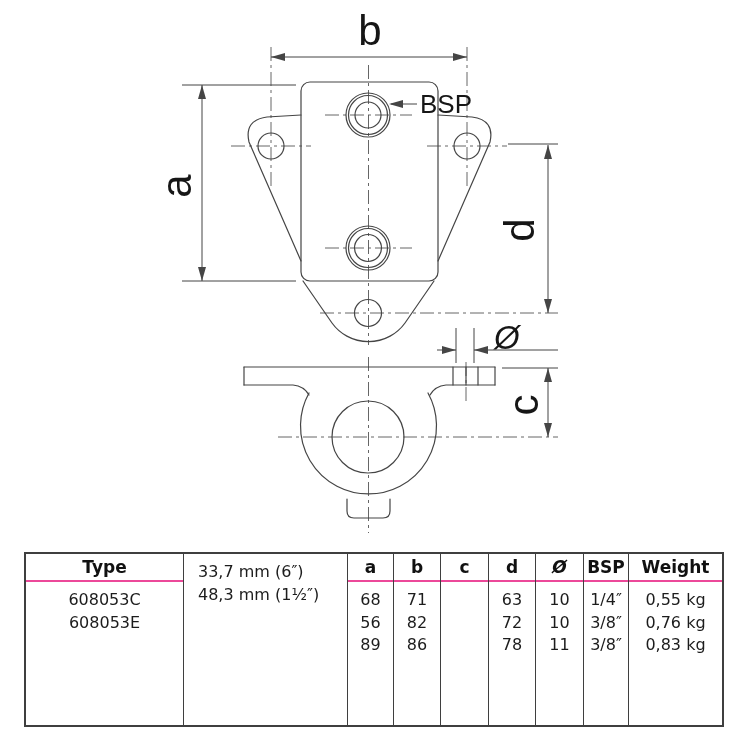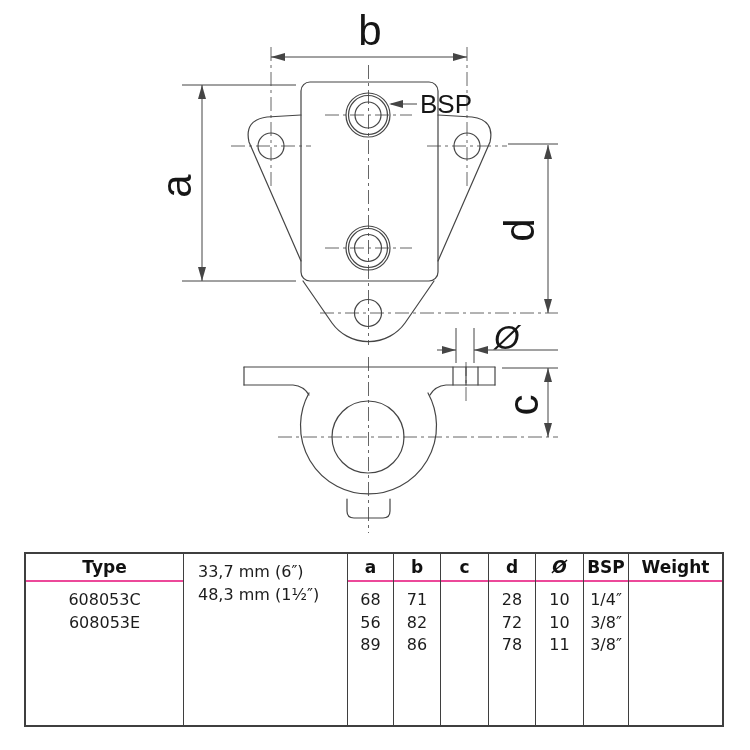--- a/index.html
+++ b/index.html
@@ -155,21 +155,21 @@
       </div>
     </div>
 
     <div class="col" style="width:48px">
       <div class="th">c</div>
     </div>
 
     <div class="col" style="width:47px">
       <div class="th">d</div>
       <div class="tb">
-        <div class="cell">28</div>
+        <div class="cell">63</div>
         <div class="cell">72</div>
         <div class="cell">78</div>
       </div>
     </div>
 
     <div class="col" style="width:48px">
       <div class="th italic">Ø</div>
       <div class="tb">
         <div class="cell">10</div>
         <div class="cell">10</div>
@@ -181,16 +181,21 @@
       <div class="th">BSP</div>
       <div class="tb">
         <div class="cell">1/4″</div>
         <div class="cell">3/8″</div>
         <div class="cell">3/8″</div>
       </div>
     </div>
 
     <div class="col">
       <div class="th">Weight</div>
+      <div class="tb">
+        <div class="cell">0,55 kg</div>
+        <div class="cell">0,76 kg</div>
+        <div class="cell">0,83 kg</div>
+      </div>
     </div>
 
   </div>
 </div>
 
 </body></html>

